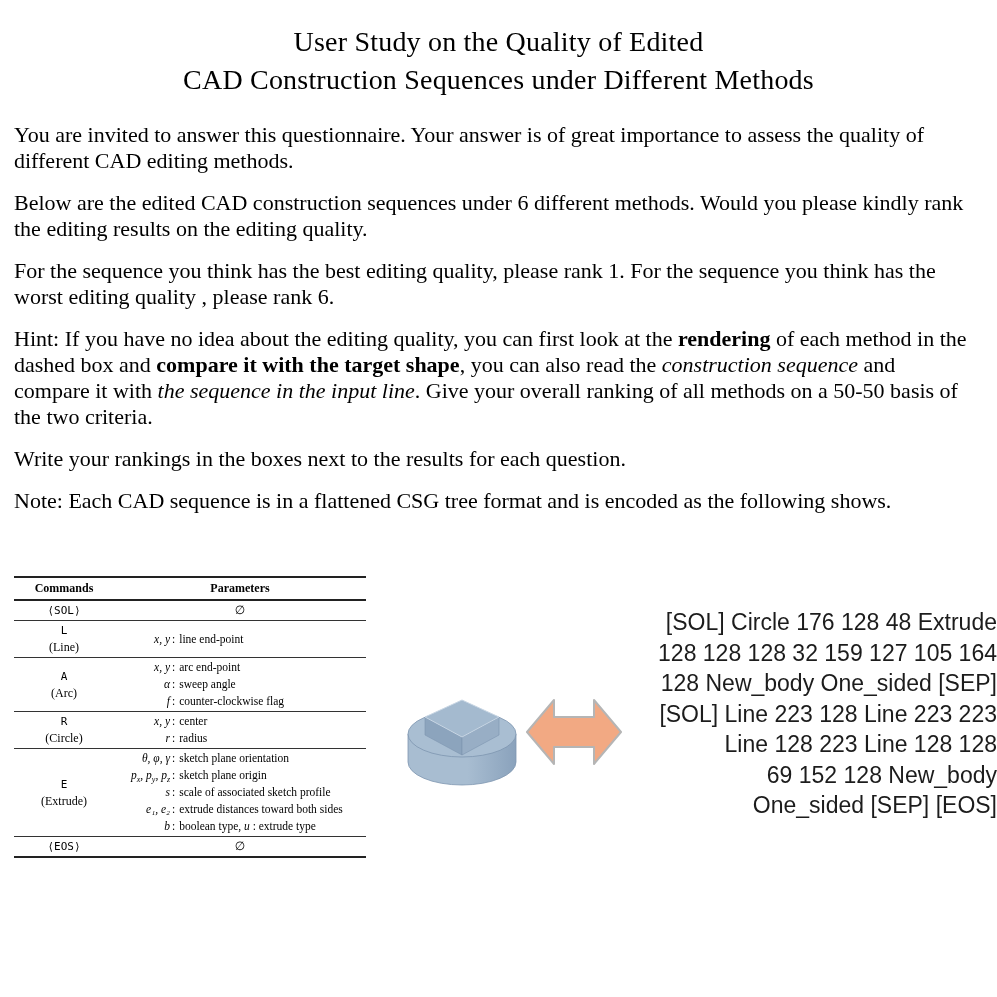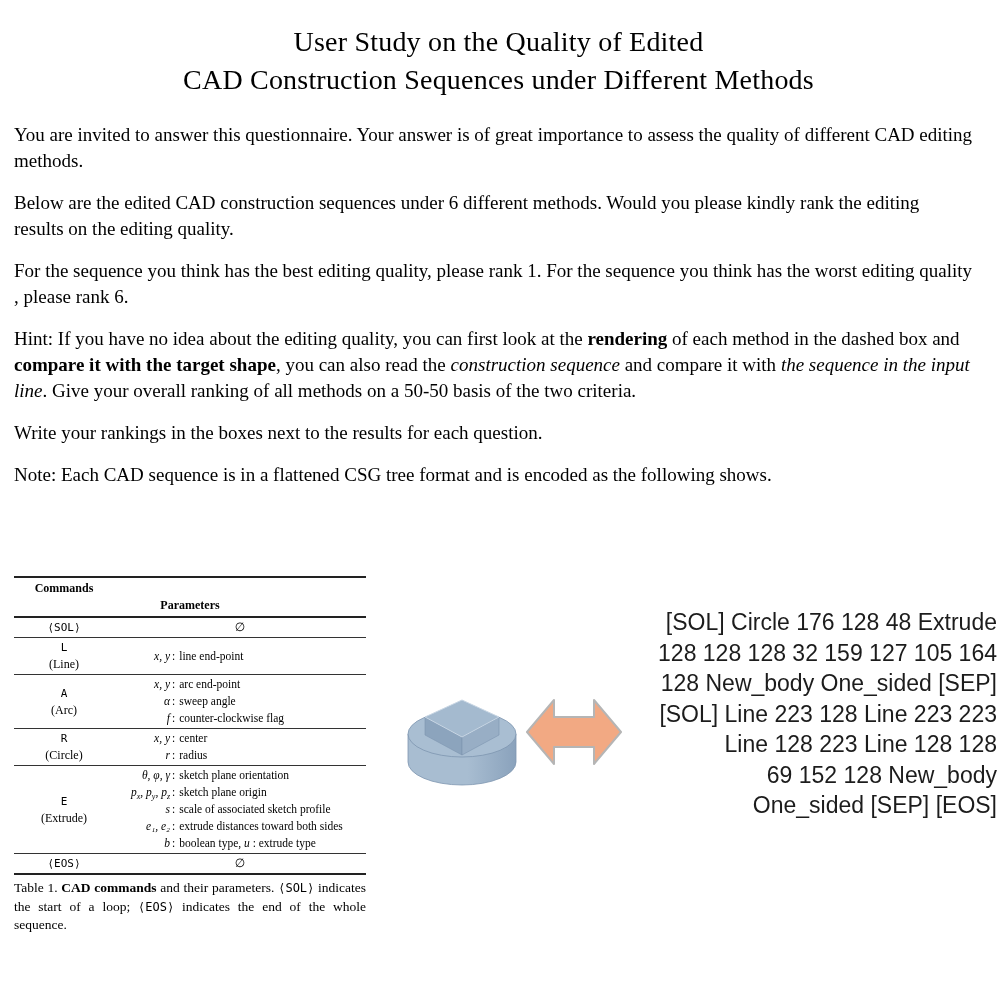--- a/index.html
+++ b/index.html
@@ -2,29 +2,29 @@
 <html style="--shape-top: #a9bed2; --shape-side-light: #a8bdd1; --shape-side-dark: #8aa2bc; --cube-top: #a4bacf; --cube-left: #8ca4bd; --cube-right: #98aec5; --edge: #7e96b0; --edge-light: #c8d6e4; --arrow-fill: #f2a983; --arrow-stroke: #b5b5b5; --text: #000000;"><head>
 <meta charset="utf-8">
 <style>
   html,body{margin:0;padding:0;background:#ffffff;}
   body{width:997px;height:997px;position:relative;font-family:"Liberation Serif",serif;color:#000;overflow:hidden;}
   .page{position:relative;width:997px;height:997px;}
 
   h1.title{margin:0;padding-top:23px;text-align:center;font-size:28px;font-weight:normal;line-height:38px;letter-spacing:0.2px;}
 
   #paragraphs{margin:23px 24px 0 14px;width:959px;}
-  #paragraphs p{margin:16px 0 11px 0;font-size:19px;line-height:26px;}
+  #paragraphs p{margin:16px 0 11px 0;font-size:22px;line-height:26px;}
   .b{font-weight:bold}
   .i{font-style:italic}
   .mono{font-family:"DejaVu Sans Mono",monospace;}
 
   
   .table-fig{position:absolute;left:14px;top:576px;width:352px;}
   .cmd-table{border-top:2px solid #222;border-bottom:2px solid #222;font-size:12px;line-height:17px;}
-  .thead{display:flex;border-bottom:2px solid #222;font-weight:bold;padding:2px 0;flex-direction:column;}
+  .thead{display:flex;border-bottom:2px solid #222;font-weight:bold;padding:2px 0;}
   .th-cmd{width:100px;text-align:center;flex:none;}
   .th-par{flex:1;text-align:center;}
   .trow{display:flex;border-bottom:1px solid #333;align-items:center;padding:1px 0;}
   .trow:last-child{border-bottom:none;}
   .tcol-cmd{width:100px;text-align:center;flex:none;}
   .tcol-par{flex:1;}
   .cmd-line{line-height:17px;}
   .cmd-line.mono{font-size:11px;}
   .param-line{display:flex;line-height:17px;white-space:nowrap;font-size:11.5px;}
   .pvars{width:56px;text-align:right;font-style:italic;flex:none;}
@@ -164,21 +164,20 @@
           <div class="trow">
             <div class="tcol-cmd">
               <div class="cmd-line mono">⟨EOS⟩</div>
             </div>
             <div class="tcol-par">
               <div class="pempty">∅</div>
             </div>
           </div>
         </div>
     </div>
-    <div class="caption" id="table-caption"><span>Table 1. </span><span class="b">CAD commands</span><span> and their parameters. </span><span class="mono">⟨SOL⟩</span><span> indicates the start of a loop; </span><span class="mono">⟨EOS⟩</span><span> indicates the end of the whole sequence.</span></div>
   </div>
 
   <svg class="shape-svg" width="122" height="102" viewBox="0 0 122 102">
     <defs>
       <linearGradient id="cylGrad" x1="0" y1="0" x2="1" y2="0">
         <stop offset="0" style="stop-color:var(--shape-side-light)"></stop>
         <stop offset="0.55" style="stop-color:var(--shape-side-light)"></stop>
         <stop offset="1" style="stop-color:var(--shape-side-dark)"></stop>
       </linearGradient>
     </defs>

